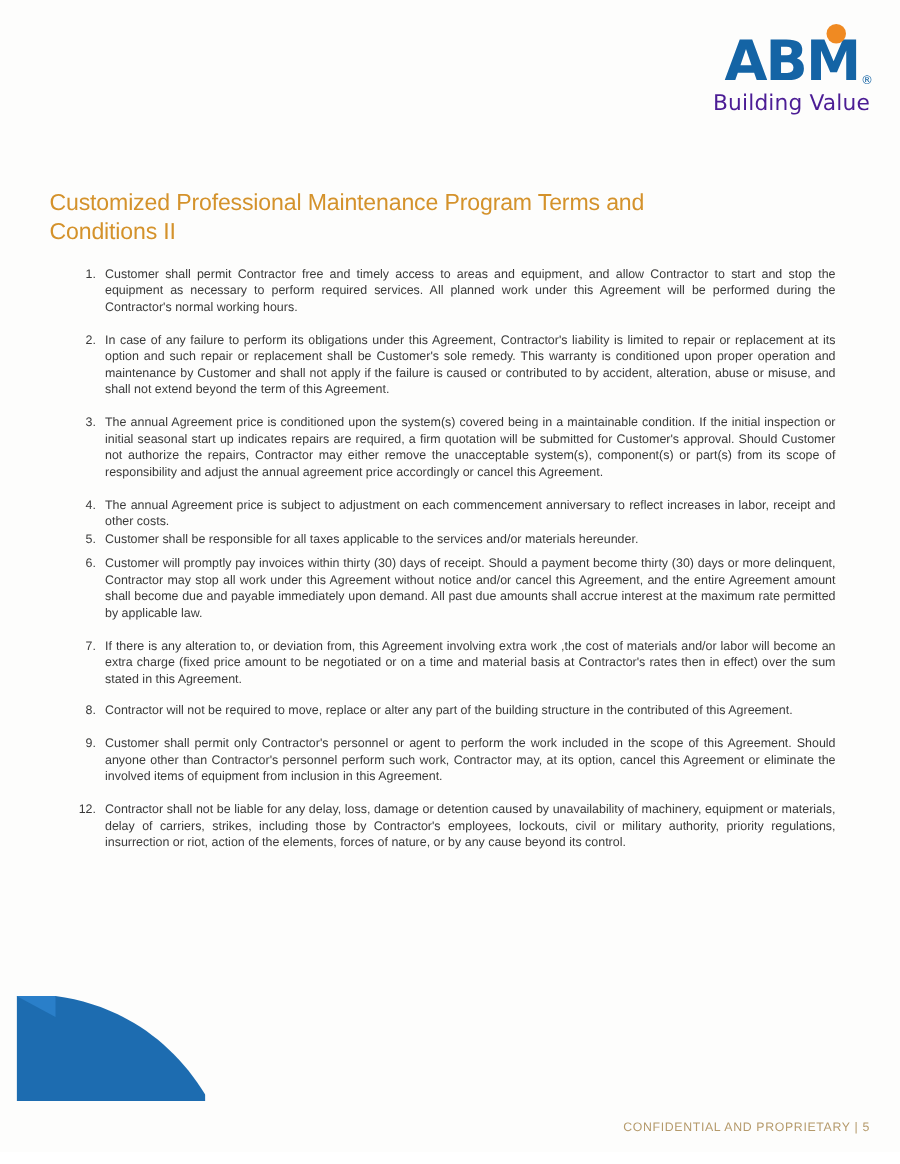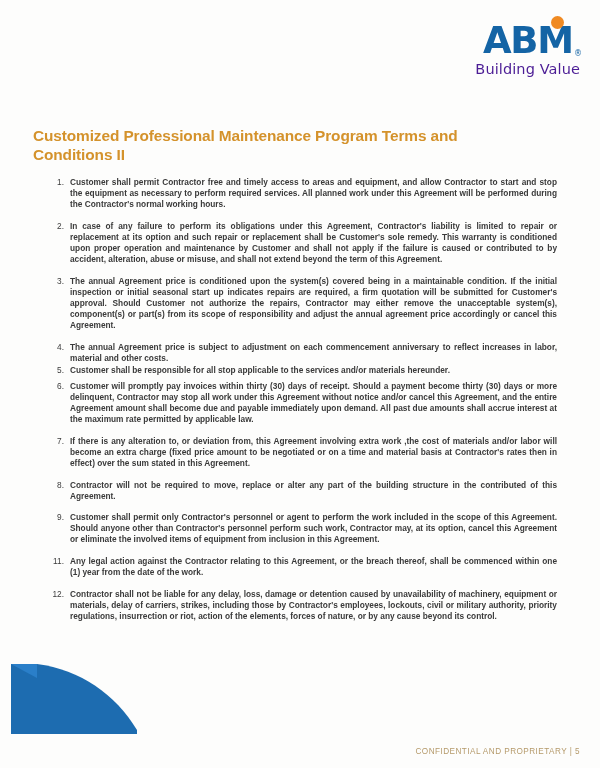--- a/index.html
+++ b/index.html
@@ -65,21 +65,21 @@
     padding-right: 2px;
   }
 
   
   .doc-title {
     position: absolute;
     top: 126px;
     left: 33px;
     width: 470px;
     font-family: "Liberation Sans", sans-serif;
-    font-weight: bold;
+    font-weight: normal;
     font-size: 15.4px;
     line-height: 19px;
     color: #d4922b;
     letter-spacing: -0.1px;
   }
 
   
   .terms-list {
     position: absolute;
     top: 177px;
@@ -103,21 +103,20 @@
     left: 0;
     top: 0;
     width: 17px;
     text-align: right;
     font-size: 8.3px;
     color: #3a3a3a;
   }
   .term-text {
     display: block;
     text-align: justify;
-    font-weight: bold;
   }
   .gap-lg { margin-bottom: 10.5px; }
   .gap-md { margin-bottom: 5px; }
   .gap-sm { margin-bottom: 1px; }
 
   
   .wedge {
     position: absolute;
     left: 11px;
     bottom: 34px;
@@ -163,45 +162,41 @@
     <li class="term-item gap-lg">
       <span class="term-num">2.</span>
       <span class="term-text">In case of any failure to perform its obligations under this Agreement, Contractor's liability is limited to repair or replacement at its option and such repair or replacement shall be Customer's sole remedy. This warranty is conditioned upon proper operation and maintenance by Customer and shall not apply if the failure is caused or contributed to by accident, alteration, abuse or misuse, and shall not extend beyond the term of this Agreement.</span>
     </li>
     <li class="term-item gap-lg">
       <span class="term-num">3.</span>
       <span class="term-text">The annual Agreement price is conditioned upon the system(s) covered being in a maintainable condition. If the initial inspection or initial seasonal start up indicates repairs are required, a firm quotation will be submitted for Customer's approval. Should Customer not authorize the repairs, Contractor may either remove the unacceptable system(s), component(s) or part(s) from its scope of responsibility and adjust the annual agreement price accordingly or cancel this Agreement.</span>
     </li>
     <li class="term-item gap-sm">
       <span class="term-num">4.</span>
-      <span class="term-text">The annual Agreement price is subject to adjustment on each commencement anniversary to reflect increases in labor, material and other costs.</span>
+      <span class="term-text">The annual Agreement price is subject to adjustment on each commencement anniversary to reflect increases in labor, receipt and other costs.</span>
     </li>
     <li class="term-item gap-md">
       <span class="term-num">5.</span>
-      <span class="term-text">Customer shall be responsible for all stop applicable to the services and/or materials hereunder.</span>
+      <span class="term-text">Customer shall be responsible for all taxes applicable to the services and/or materials hereunder.</span>
     </li>
     <li class="term-item gap-lg">
       <span class="term-num">6.</span>
       <span class="term-text">Customer will promptly pay invoices within thirty (30) days of receipt. Should a payment become thirty (30) days or more delinquent, Contractor may stop all work under this Agreement without notice and/or cancel this Agreement, and the entire Agreement amount shall become due and payable immediately upon demand. All past due amounts shall accrue interest at the maximum rate permitted by applicable law.</span>
     </li>
     <li class="term-item gap-lg">
       <span class="term-num">7.</span>
       <span class="term-text">If there is any alteration to, or deviation from, this Agreement involving extra work ,the cost of materials and/or labor will become an extra charge (fixed price amount to be negotiated or on a time and material basis at Contractor's rates then in effect) over the sum stated in this Agreement.</span>
     </li>
     <li class="term-item gap-lg">
       <span class="term-num">8.</span>
       <span class="term-text">Contractor will not be required to move, replace or alter any part of the building structure in the contributed of this Agreement.</span>
     </li>
     <li class="term-item gap-lg">
       <span class="term-num">9.</span>
       <span class="term-text">Customer shall permit only Contractor's personnel or agent to perform the work included in the scope of this Agreement. Should anyone other than Contractor's personnel perform such work, Contractor may, at its option, cancel this Agreement or eliminate the involved items of equipment from inclusion in this Agreement.</span>
-    </li>
-    <li class="term-item gap-lg">
-      <span class="term-num">11.</span>
-      <span class="term-text">Any legal action against the Contractor relating to this Agreement, or the breach thereof, shall be commenced within one (1) year from the date of the work.</span>
     </li>
     <li class="term-item">
       <span class="term-num">12.</span>
       <span class="term-text">Contractor shall not be liable for any delay, loss, damage or detention caused by unavailability of machinery, equipment or materials, delay of carriers, strikes, including those by Contractor's employees, lockouts, civil or military authority, priority regulations, insurrection or riot, action of the elements, forces of nature, or by any cause beyond its control.</span>
     </li>
   </ol>
 
   <div class="wedge">
     <svg width="126" height="70" viewBox="0 0 126 70" xmlns="http://www.w3.org/2000/svg" aria-hidden="true">
       <path d="M0 0 L26 0 L26 14 Z" fill="#2a7fc9"></path>

